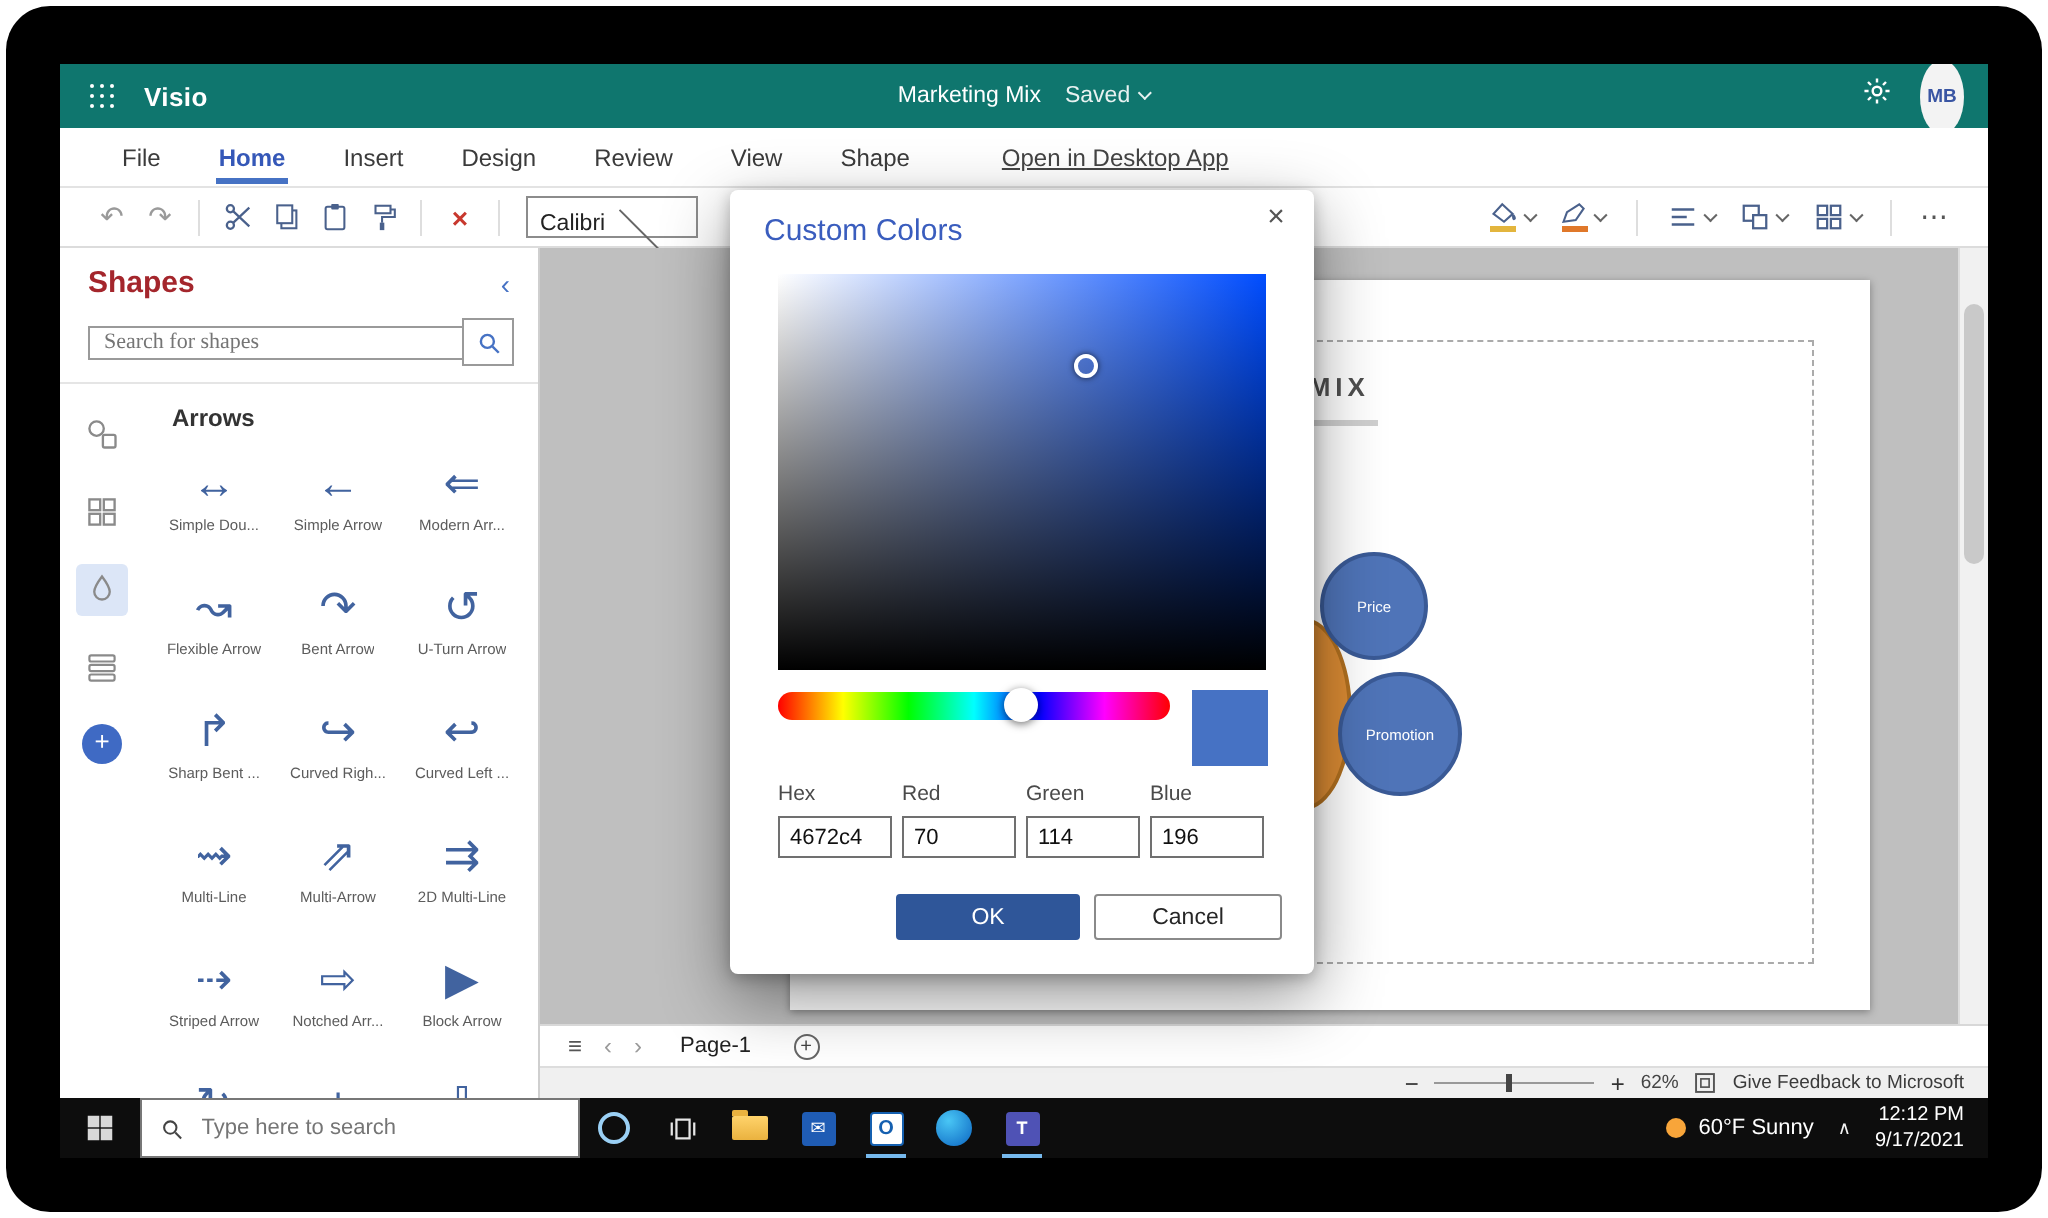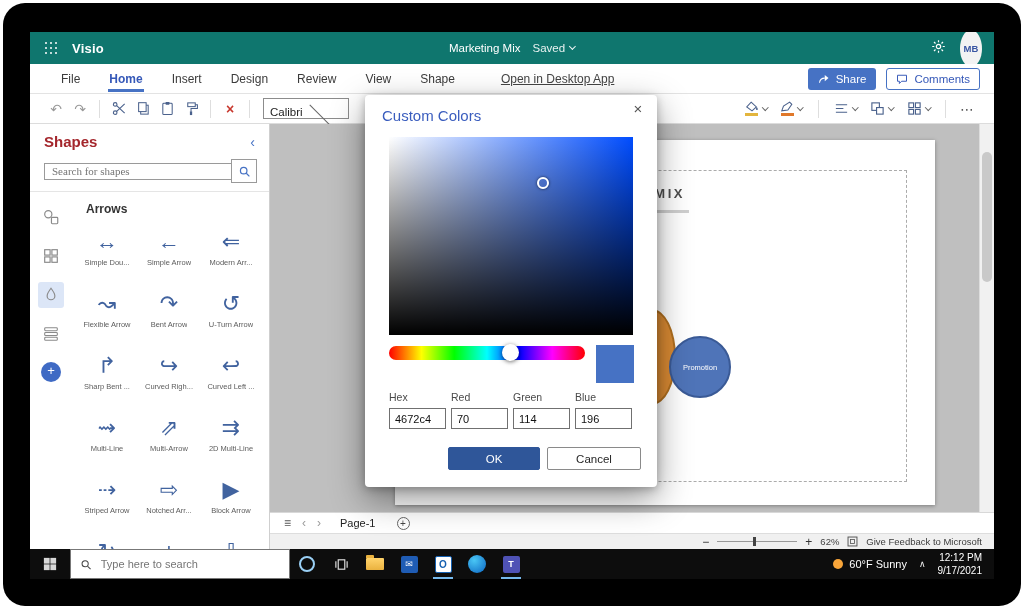--- a/index.html
+++ b/index.html
@@ -191,35 +191,20 @@
 
   <div class="menubar">
     <span class="tab">File</span>
     <span class="tab active">Home</span>
     <span class="tab">Insert</span>
     <span class="tab">Design</span>
     <span class="tab">Review</span>
     <span class="tab">View</span>
     <span class="tab">Shape</span>
     <span class="open-desktop">Open in Desktop App</span>
-    <div class="mb-right">
-      <button class="share-btn">
-        <svg width="12" height="12" viewBox="0 0 16 16">
-            <path d="M2 13c.6-4.2 3.2-6.2 7-6.2" fill="none" stroke="#fff" stroke-width="1.4"></path>
-            <path d="M9 2.5l5 4.3-5 4.3z" fill="#fff"></path>
-          </svg>
-        <span>Share</span>
-      </button>
-      <button class="comments-btn">
-        <svg width="12" height="12" viewBox="0 0 16 16">
-            <path d="M2 3h12v8H7.5L4.5 14v-3H2z" fill="none" stroke="#3558b8" stroke-width="1.3"></path>
-          </svg>
-        <span>Comments</span>
-      </button>
-    </div>
   </div>
 
   <div class="ribbon">
     <span class="ric">
         <span class="undo-glyph">↶</span>
       </span>
     <span class="ric">
         <span class="undo-glyph">↷</span>
       </span>
     <span class="rsep"></span>
@@ -433,20 +418,21 @@
       </div>
     </div>
 
     <div class="canvascol">
       <div class="canvas">
         <div class="page">
           <div class="sel-rect"></div>
           <div class="dg-title">MARKETING MIX</div>
           <div class="dg-sub"></div>
           <div class="node n-orange"></div>
+          <div class="node n-price">Price</div>
           <div class="node n-promo">Promotion</div>
         </div>
         <div class="vscroll">
           <div class="vthumb"></div>
         </div>
       </div>
 
       <div class="pagesbar">
         <span class="pb-icon">≡</span>
         <span class="pb-icon pb-dim">‹</span>

